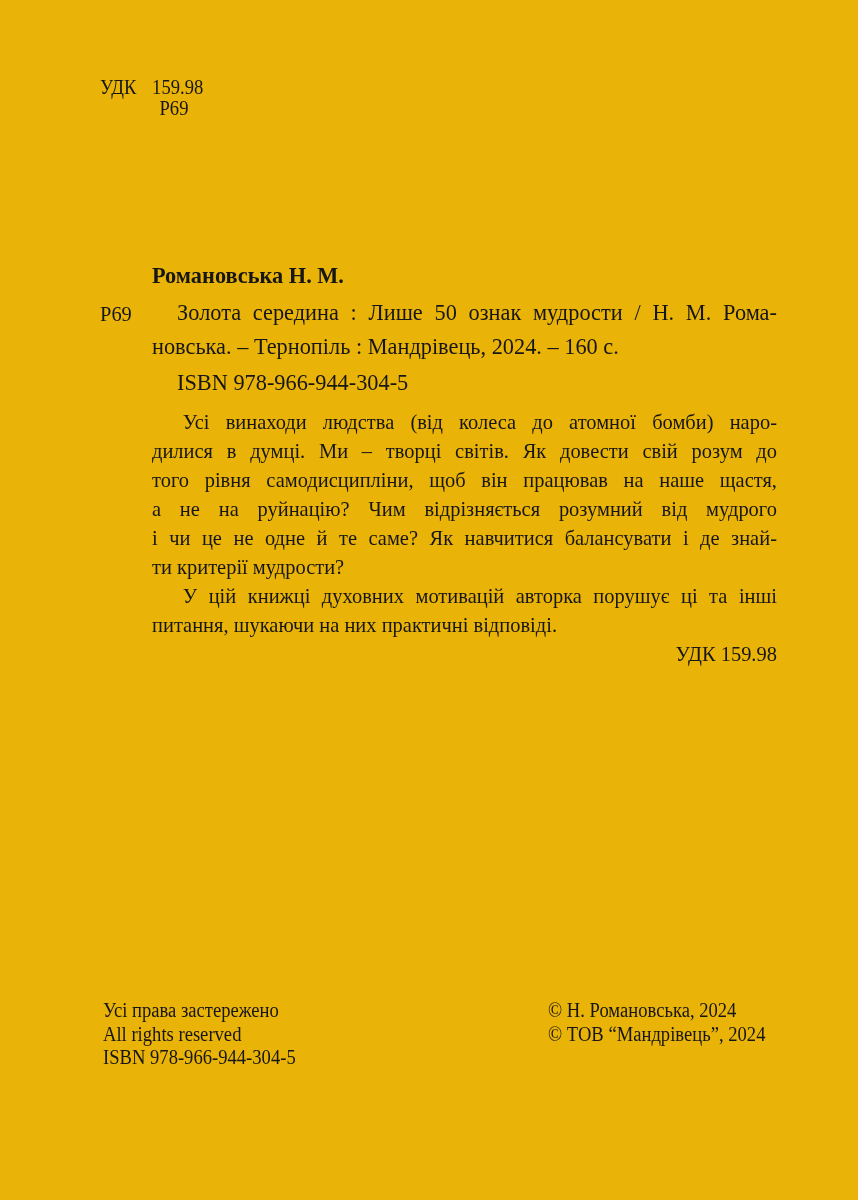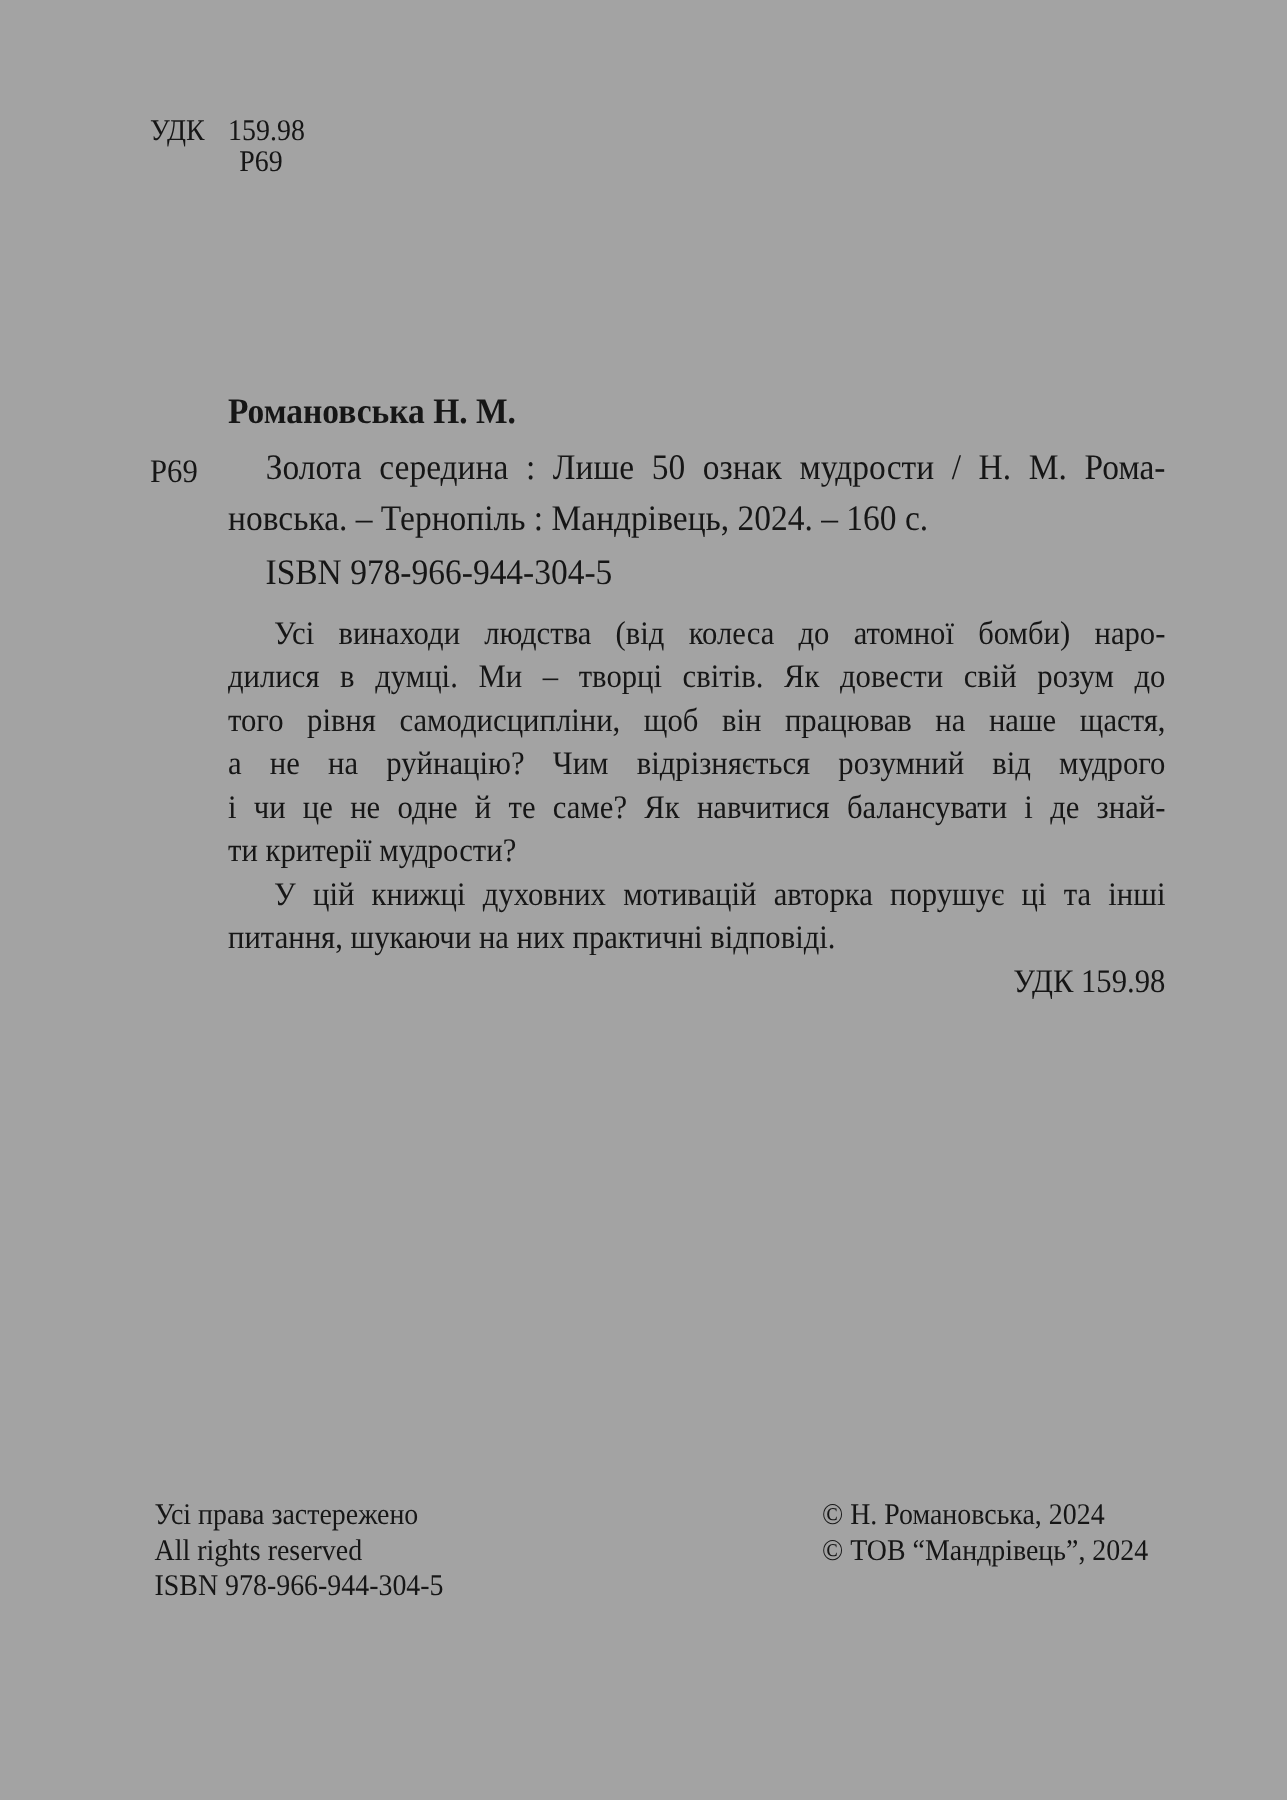--- a/index.html
+++ b/index.html
@@ -8,21 +8,21 @@
     width: 858px; height: 1200px;
     background: #ffffff;
     position: relative;
     overflow: hidden;
     font-family: "Liberation Serif", serif;
     color: #161616;
     -webkit-font-smoothing: antialiased;
   }
   .page {
     position: absolute; inset: 0;
-    background: #a3a3a3;
+    background: #eab308;
   }
   .blk { position: absolute; }
   
   .cond { transform: scaleX(0.93); transform-origin: 0 0; }
 
   
   .top-block { left: 100px; top: 77px; font-size: 20px; line-height: 21px; white-space: nowrap; }
   .top-block .udk-label { display: inline-block; width: 56px; }
   .top-block .code-line { margin-left: 64px; }
 

